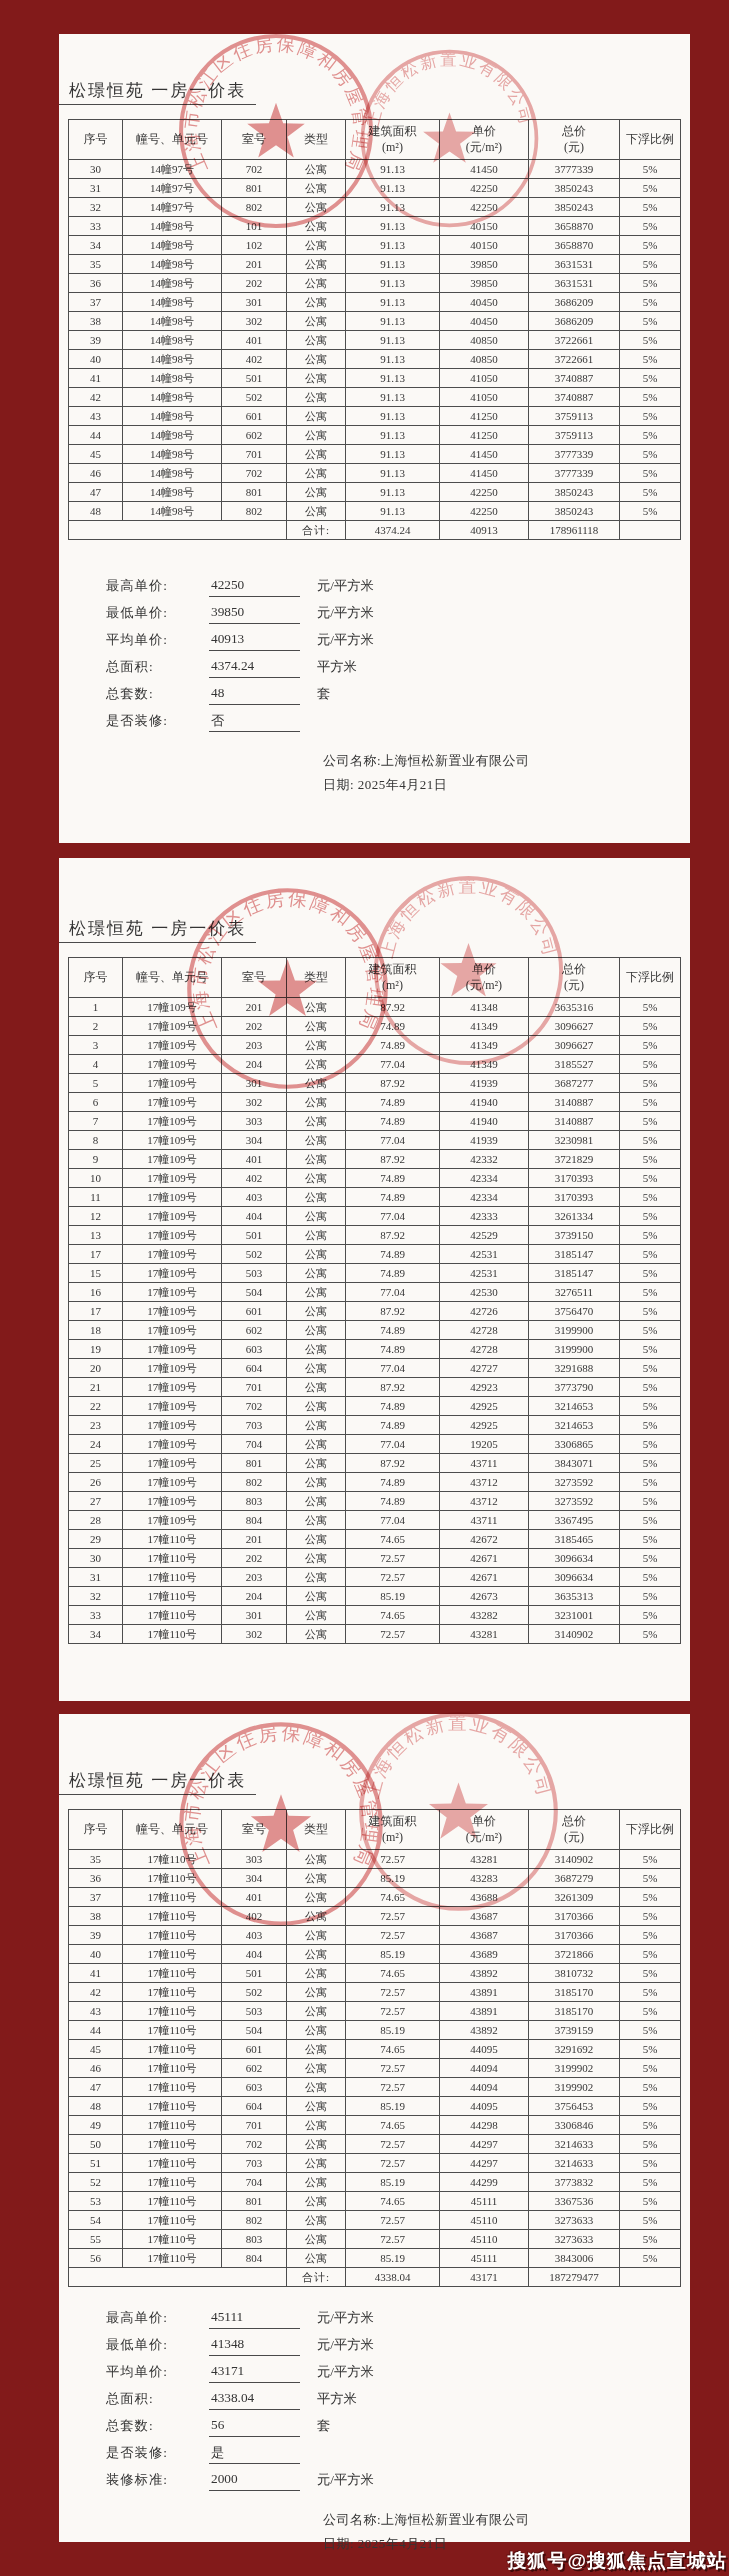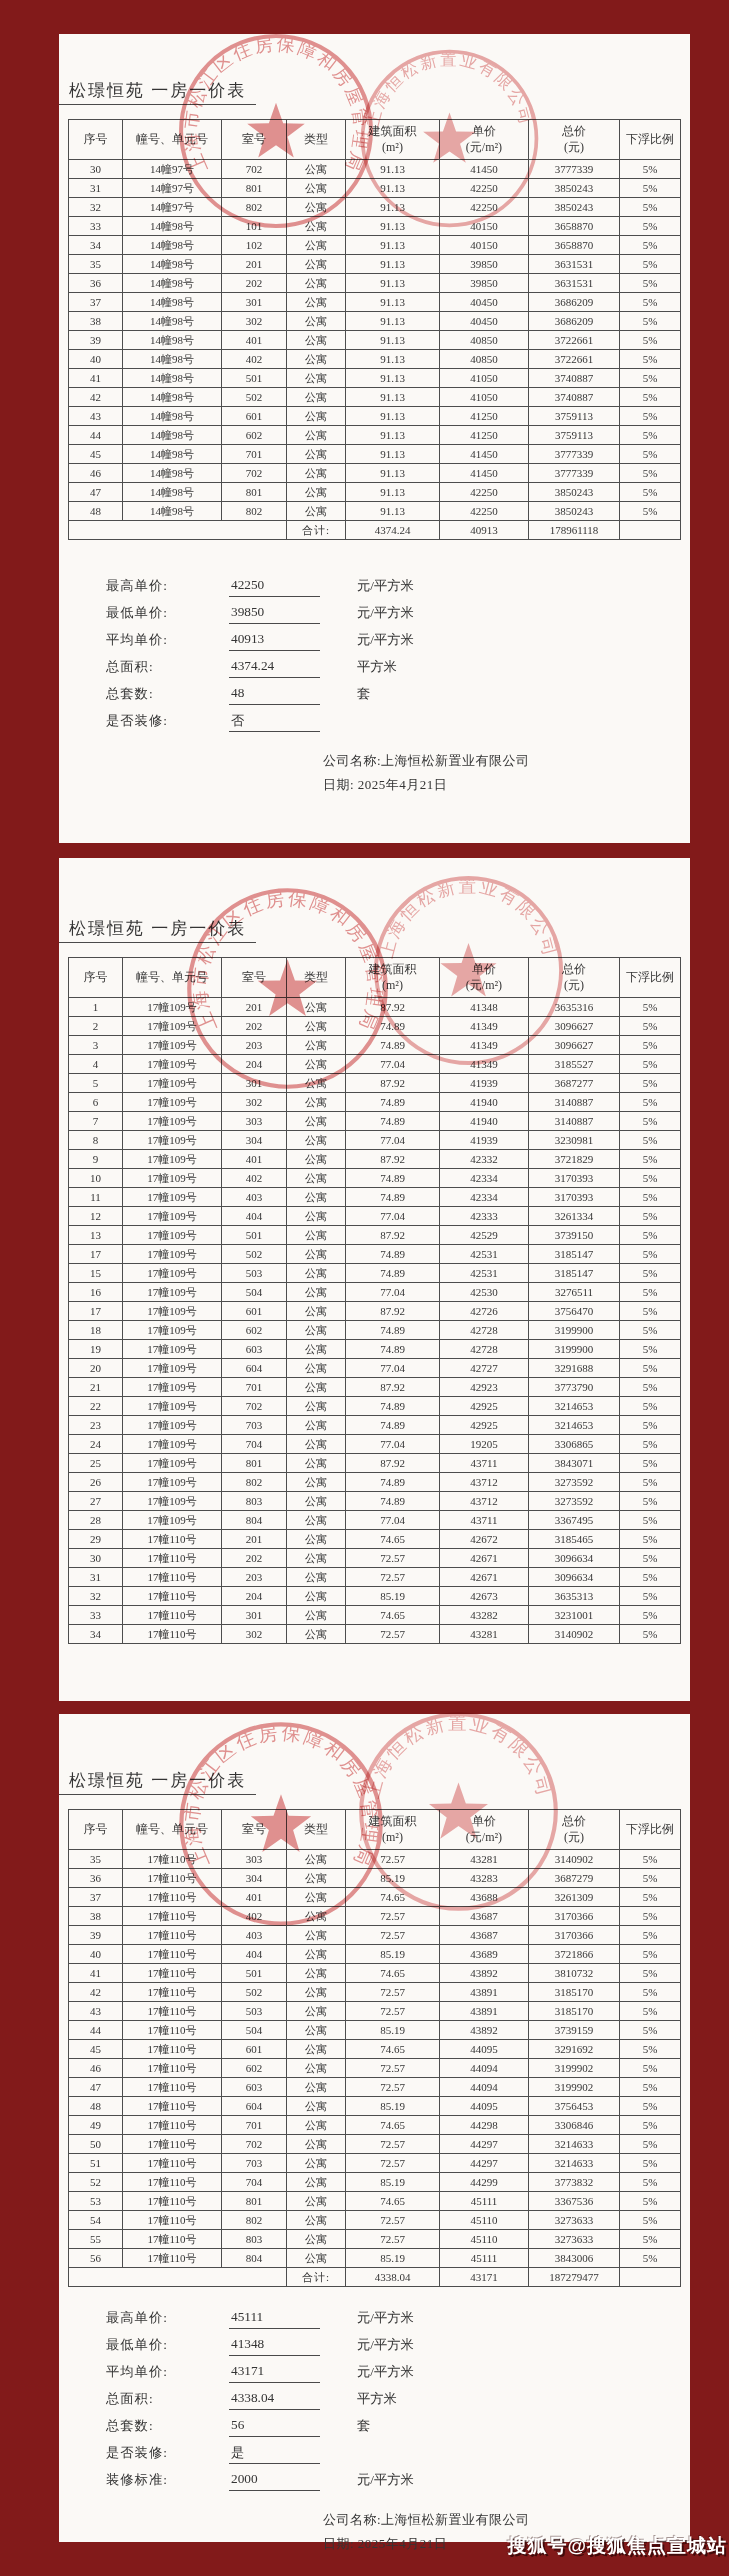--- a/index.html
+++ b/index.html
@@ -32,40 +32,40 @@
   }
   .price-table th {
     font-size:12px; height:40px; line-height:1.3; white-space:pre-line; padding:2px 0;
   }
   .price-table td { font-size:11px; height:19px; padding:0 1px; }
   .total-label { letter-spacing:1px; }
 
   .summary { margin-left:47px; position:relative; z-index:2; }
   .pg1-summary { margin-top:37px; }
   .pg3-summary { margin-top:22px; }
-  .sum-row { height:27px; font-size:13.3px; display:flex; align-items:flex-start;gap:20px; }
+  .sum-row { height:27px; font-size:13.3px; display:flex; align-items:flex-start; }
   .sum-label { display:inline-block; width:85px; letter-spacing:1px; }
   .sum-value {
     display:inline-block; width:91px; margin-left:18px;
     border-bottom:1.5px solid #4a4a4a; padding-left:2px; height:20px;
   }
   .sum-unit { display:inline-block; margin-left:17px; }
 
   .company-block { margin-left:264px; margin-top:10px; font-size:13px; position:relative; z-index:2; }
   .company-line { line-height:24px; letter-spacing:0.5px; }
 
   .stamp { position:absolute; z-index:3; mix-blend-mode:multiply; pointer-events:none; }
   .stamp .ring { fill:none; stroke:#cf4646; stroke-width:4; }
   .stamp .star { fill:#cf4646; }
   .stamp-text { fill:#cf4646; font-size:18px; letter-spacing:2.5px; font-family:"Liberation Serif",serif; }
   .st-left  { opacity:0.58; }
   .st-right { opacity:0.46; }
 
   .watermark {
-    position:absolute; right:2px; bottom:17px; z-index:5;
+    position:absolute; right:2px; bottom:2px; z-index:5;
     font-family:"Liberation Sans","DejaVu Sans",sans-serif;
     font-weight:bold; font-size:19px; color:#ffffff; letter-spacing:1px;
     text-shadow:2px 2px 0 rgba(40,5,5,0.75), -1px -1px 0 rgba(40,5,5,0.4);
     white-space:nowrap;
   }
 </style>
 </head>
 <body>
 
 <div class="canvas">

